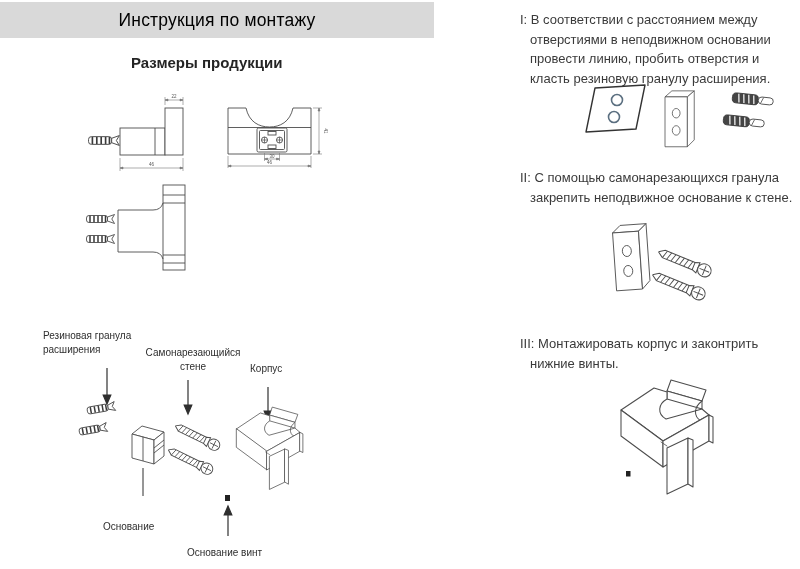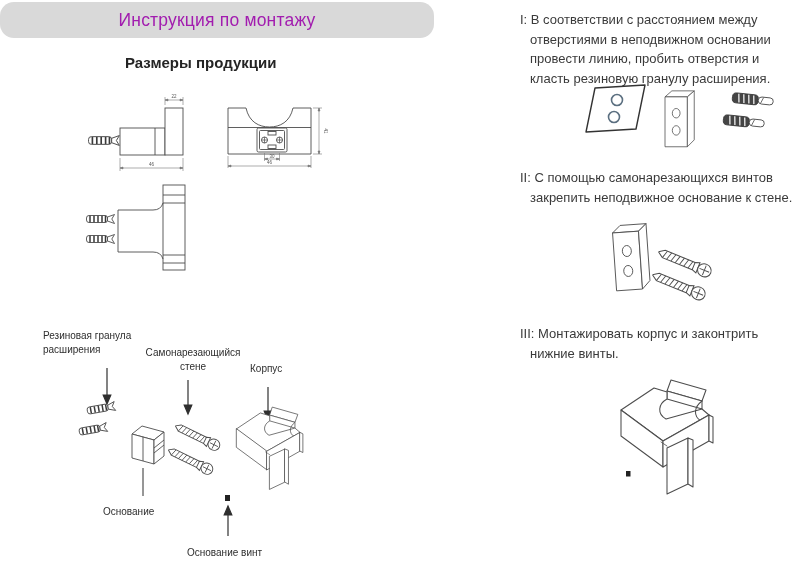--- a/index.html
+++ b/index.html
@@ -7,24 +7,24 @@
   body{
     position:relative;overflow:hidden;background:#ffffff;
     font-family:"Liberation Sans",sans-serif;color:#333;
   }
   .abs{position:absolute}
   svg{overflow:visible;display:block}
 
   .titlebar{
     left:0;top:2px;width:434px;height:36px;background:#d9d9d9;
     display:flex;align-items:center;justify-content:center;
-    font-size:17.5px;font-weight:500;color:#a21caf;letter-spacing:.2px;border-radius:14px;
+    font-size:17.5px;font-weight:500;color:#000000;letter-spacing:.2px;
   }
   .section-heading{
-    left:125px;top:54px;font-size:15px;font-weight:600;color:#242424;
+    left:131px;top:54px;font-size:15px;font-weight:600;color:#242424;
   }
   .plabel{font-size:10px;color:#2e2e2e;line-height:1.35}
   .step-text{
     left:520px;width:276px;font-size:13px;line-height:1.5;color:#3a3a3a;
     padding-left:10px;text-indent:-10px;
   }
   .dimtxt{font-family:"Liberation Sans",sans-serif}
 </style>
 </head>
 <body>
@@ -133,21 +133,21 @@
     <path d="M81,12 H103 M81,20 H103 M81,72 H103 M81,80 H103" fill="none"></path>
     <path d="M81,20 Q79,27 71,27 L36,27 L36,69 L71,69 Q79,69 81,76" fill="none"></path>
   </g>
   <use href="#plug" transform="translate(4,31)"></use>
   <use href="#plug" transform="translate(4,51)"></use>
 </svg>
 
 <div class="abs plabel" style="left:43px;top:329px;width:118px">Резиновая гранула расширения</div>
 <div class="abs plabel" style="left:138px;top:346px;width:110px;text-align:center">Самонарезающийся стене</div>
 <div class="abs plabel" style="left:250px;top:362px">Корпус</div>
-<div class="abs plabel" style="left:103px;top:505px">Основание</div>
+<div class="abs plabel" style="left:103px;top:520px">Основание</div>
 <div class="abs plabel" style="left:187px;top:546px">Основание винт</div>
 
 <svg class="abs" style="left:30px;top:360px" width="300" height="206" viewBox="0 0 300 206">
   <g stroke="#2f2f2f" stroke-width="1.2" fill="#2f2f2f">
     <line x1="77" y1="8" x2="77" y2="36"></line>
       <polygon points="77,44 73.2,35 80.8,35"></polygon>
     <line x1="158" y1="20" x2="158" y2="46"></line>
       <polygon points="158,54 154.2,45 161.8,45"></polygon>
     <line x1="238" y1="27" x2="238" y2="52"></line>
       <polygon points="238,60 234.2,51 241.8,51"></polygon>
@@ -168,26 +168,26 @@
 
 <svg class="abs" style="left:563px;top:78px" width="230" height="84" viewBox="0 0 230 84">
   <path d="M32,10 L82,7 L73,51 L23,54 Z" fill="#fff" stroke="#333" stroke-width="1.4" stroke-linejoin="round"></path>
   <circle cx="54" cy="22" r="5.5" fill="#fff" stroke="#5b6f80" stroke-width="1.6"></circle>
   <circle cx="51" cy="39" r="5.5" fill="#fff" stroke="#5b6f80" stroke-width="1.6"></circle>
   <use href="#slab" transform="translate(102,12) scale(0.86)"></use>
   <use href="#plugdark" transform="translate(170,14) rotate(6)"></use>
   <use href="#plugdark" transform="translate(161,36) rotate(6)"></use>
 </svg>
 
-<p class="abs step-text" style="top:168px">II: С помощью самонарезающихся винтов закрепить неподвижное основание к стене.</p>
+<p class="abs step-text" style="top:168px">II: С помощью самонарезающихся гранула закрепить неподвижное основание к стене.</p>
 
 <svg class="abs" style="left:598px;top:213px" width="160" height="108" viewBox="0 0 160 108">
   <use href="#slab" transform="translate(14,12) rotate(-4)"></use>
   <use href="#screw" transform="translate(62,32) rotate(22) scale(1.15)"></use>
   <use href="#screw" transform="translate(56,55) rotate(22) scale(1.15)"></use>
 </svg>
 
-<p class="abs step-text" style="top:324px">III: Монтажировать корпус и законтрить нижние винты.</p>
+<p class="abs step-text" style="top:334px">III: Монтажировать корпус и законтрить нижние винты.</p>
 
 <svg class="abs" style="left:605px;top:368px" width="140" height="135" viewBox="0 0 140 135">
   <use href="#hookbody" transform="translate(4,2)"></use>
   <rect x="21" y="103" width="4.5" height="5.5" fill="#222"></rect>
 </svg>
 
 </body></html>

